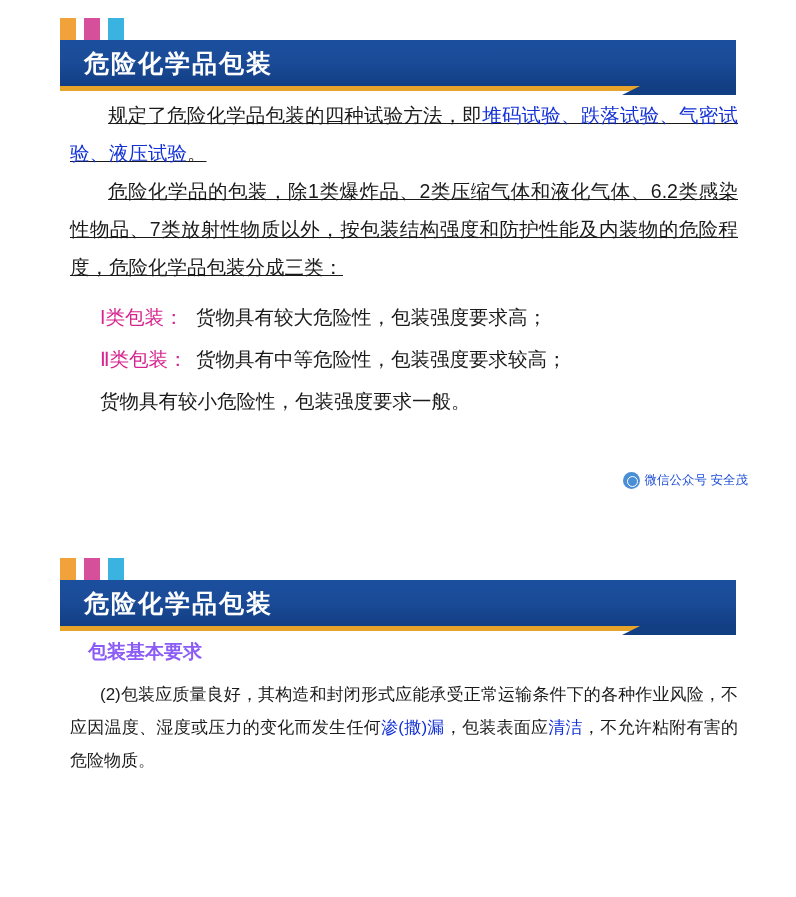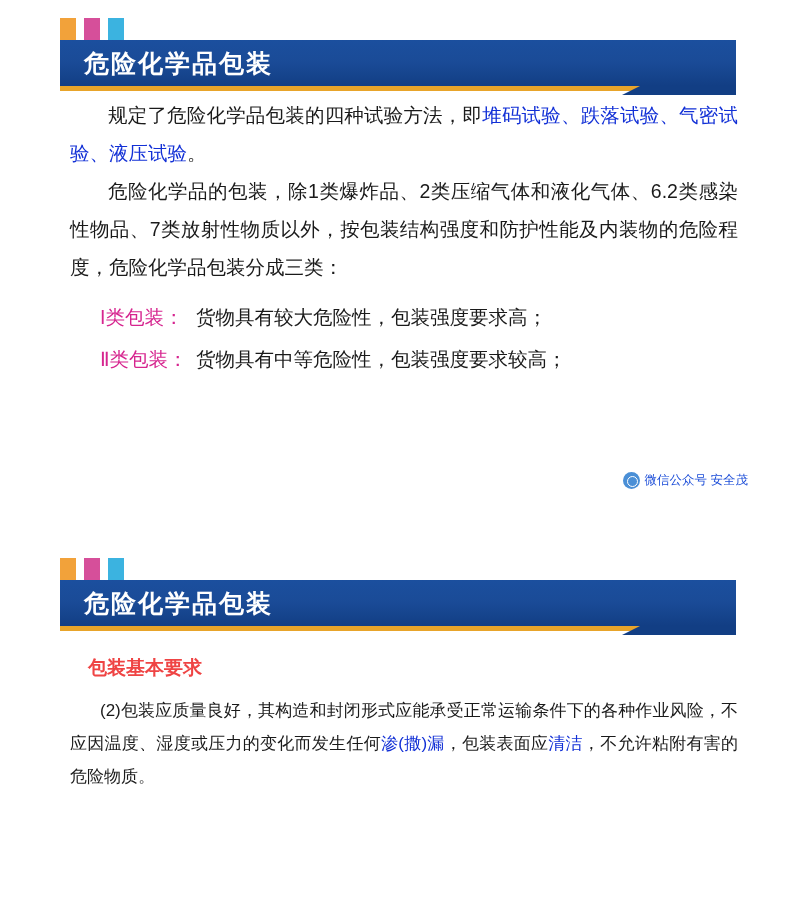--- a/index.html
+++ b/index.html
@@ -103,21 +103,21 @@
     font-size: 19px;
   }
 
   .para {
     margin: 0 58px 0 70px;
     font-size: 19.5px;
     line-height: 38px;
     color: #1a1a1a;
     text-align: justify;
   }
-  .para.indent { text-indent: 38px; }
+  .para.indent { text-indent: 38px; text-decoration: underline; }
   .blue { color: #1230d6; }
 
   .cat-list {
     margin: 10px 0 0 0;
   }
   .cat-row {
     display: flex;
     align-items: baseline;
     margin: 0 0 0 100px;
     line-height: 42px;
@@ -159,24 +159,24 @@
   }
 
   
   .body2 {
     position: absolute;
     left: 0;
     top: 96px;
     width: 796px;
   }
   .sub-title {
-    margin: 16px 0 10px 88px;
+    margin: 0 0 10px 88px;
     font-size: 19px;
     font-weight: bold;
-    color: #ef4444;
+    color: #8b5cf6;
     line-height: 32px;
   }
   .para2 {
     margin: 0 58px 0 70px;
     font-size: 17px;
     line-height: 33px;
     color: #1a1a1a;
     text-align: justify;
   }
   .para2.indent { text-indent: 30px; }
@@ -216,20 +216,21 @@
       <div class="cat-list">
         <div class="cat-row">
           <span class="cat-label">I类包装：</span>
           <span class="cat-text">货物具有较大危险性，包装强度要求高；</span>
         </div>
         <div class="cat-row">
           <span class="cat-label">Ⅱ类包装：</span>
           <span class="cat-text">货物具有中等危险性，包装强度要求较高；</span>
         </div>
         <div class="cat-row">
+          <span class="cat-text">货物具有较小危险性，包装强度要求一般。</span>
         </div>
       </div>
     </div>
 
     <div class="watermark">
       <span class="wm-logo"></span>
       <span>微信公众号 安全茂</span>
     </div>
   </div>
 

